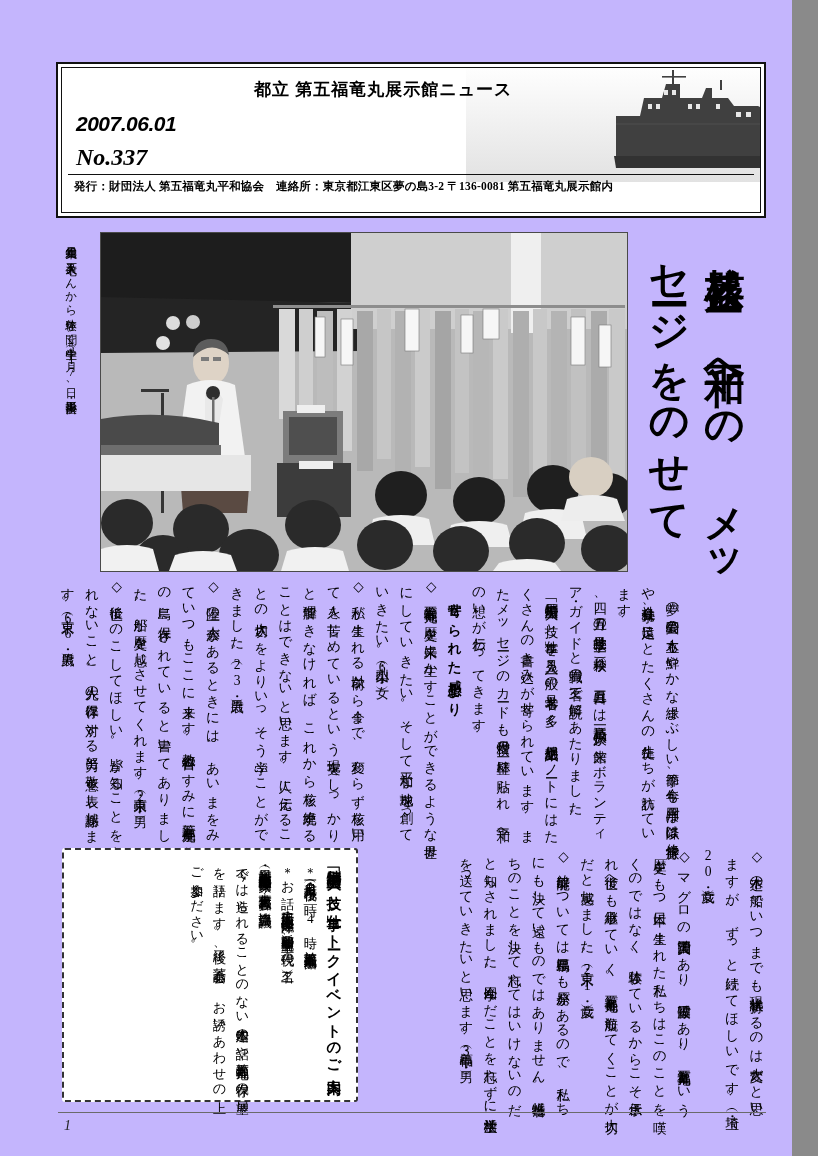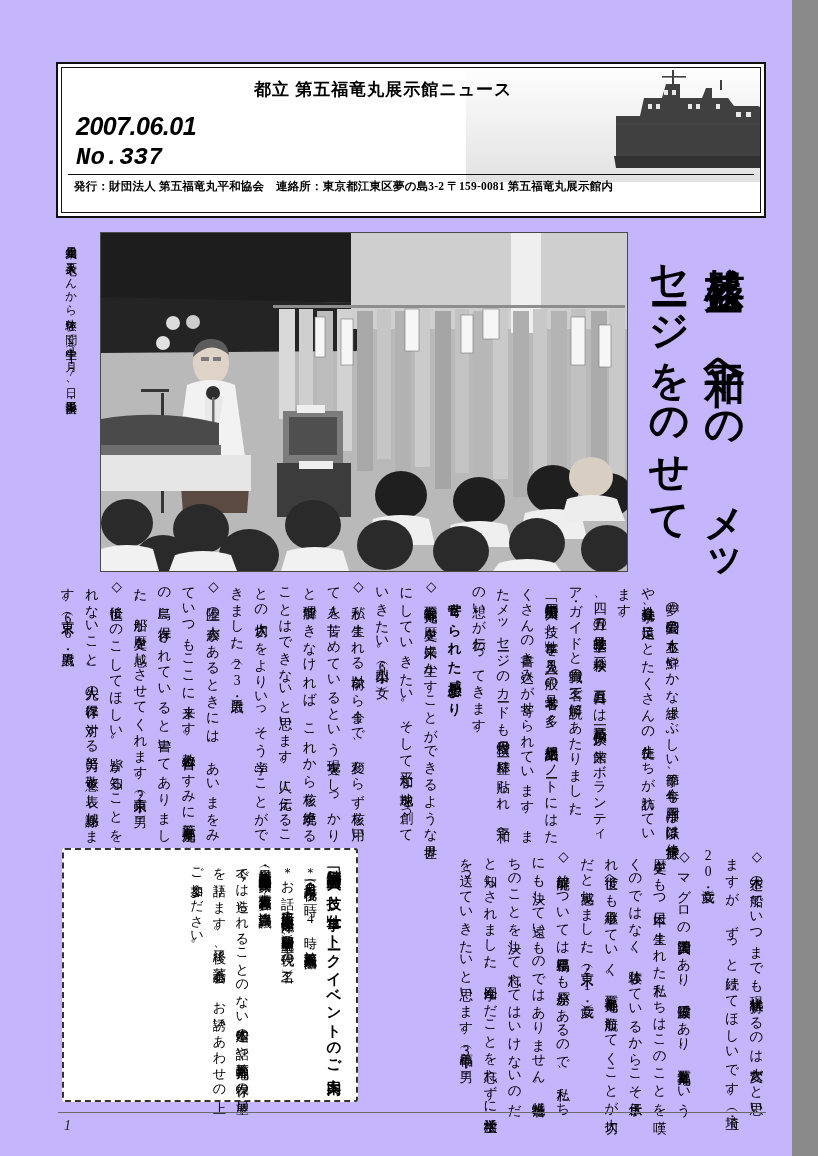--- a/index.html
+++ b/index.html
@@ -65,36 +65,36 @@
     font-style: italic;
     letter-spacing: -2px;
     color: #000;
     white-space: nowrap;
     text-shadow: 1px 0 0 #000, 0 1px 0 #000, 1px 1px 0 #000;
   }
   .issue-date {
     position: absolute;
     left: 14px;
     top: 44px;
-    font-size: 25px;
+    font-size: 21px;
     font-weight: 700;
     font-style: italic;
     font-family: "Liberation Sans", sans-serif;
     letter-spacing: -0.5px;
     white-space: nowrap;
     text-align: right;
   }
   .issue-no {
     position: absolute;
     left: 14px;
     top: 76px;
     font-size: 24px;
     font-weight: 700;
     font-style: italic;
-    font-family: Liberation Mono, monospace;
+    font-family: Liberation Serif, serif;
     white-space: nowrap;
   }
   .rule-under {
     position: absolute;
     left: 6px;
     right: 6px;
     top: 106px;
     border-top: 1.5px solid #111;
   }
   .pub-line {
@@ -284,21 +284,21 @@
             <line x1="150" y1="60" x2="300" y2="60"></line>
           </g>
         </svg>
       </div>
 
       <div class="kicker">都立 第五福竜丸展示館ニュース</div>
       <div class="issue-date">2007.06.01</div>
       <div class="issue-no">No.337</div>
 
       <div class="rule-under"></div>
-      <div class="pub-line">発行：財団法人 第五福竜丸平和協会　連絡所：東京都江東区夢の島3-2 〒159-0081 第五福竜丸展示館内</div>
+      <div class="pub-line">発行：財団法人 第五福竜丸平和協会　連絡所：東京都江東区夢の島3-2 〒136-0081 第五福竜丸展示館内</div>
     </div>
   </div>
 
   <div class="headline">核兵器ノー、平和への
 メッセージをのせて</div>
 
   <div class="photo-frame">
     <svg width="526" height="338" viewBox="0 0 526 338">
       <rect width="526" height="338" fill="#b9b9b9"></rect>
 

